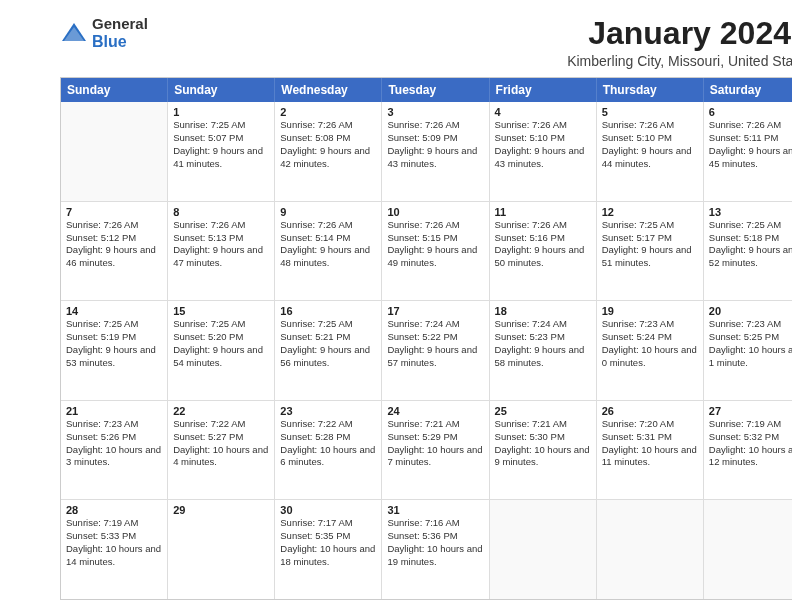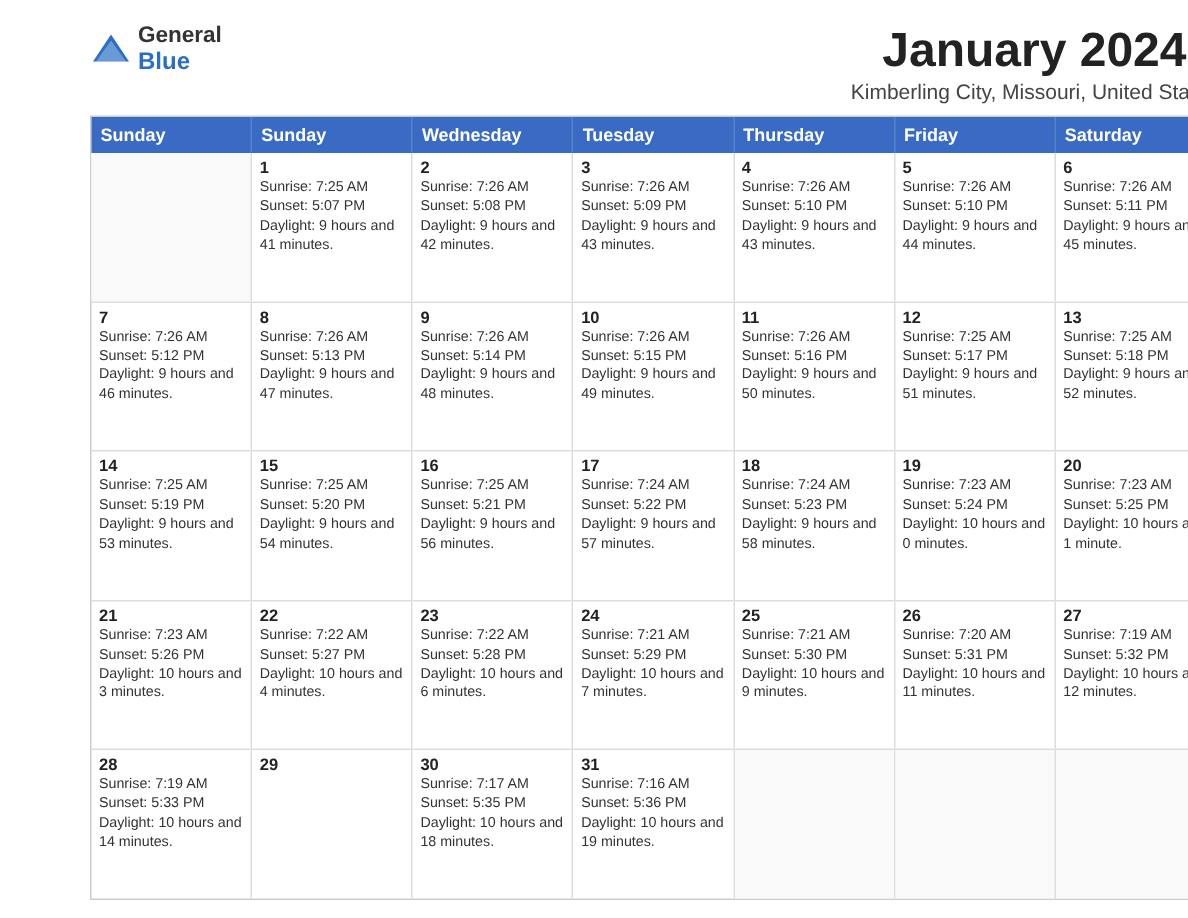--- a/index.html
+++ b/index.html
@@ -137,22 +137,22 @@
       <div class="subtitle">Kimberling City, Missouri, United States</div>
     </div>
   </div>
 
   <div class="calendar">
     <div class="cal-header" id="cal-header-row">
         <div class="cal-header-cell">Sunday</div>
         <div class="cal-header-cell">Sunday</div>
         <div class="cal-header-cell">Wednesday</div>
         <div class="cal-header-cell">Tuesday</div>
+        <div class="cal-header-cell">Friday</div>
         <div class="cal-header-cell">Thursday</div>
-        <div class="cal-header-cell">Friday</div>
         <div class="cal-header-cell">Saturday</div>
       </div>
     <div class="cal-body" id="cal-body">
         <div class="cal-row">
           <div class="cal-cell empty"></div>
           <div class="cal-cell">
             <span class="day-num">1</span>
             <div class="day-info" style="white-space: pre-line;">Sunrise: 7:25 AM
 Sunset: 5:07 PM
 Daylight: 9 hours and 41 minutes.</div>

